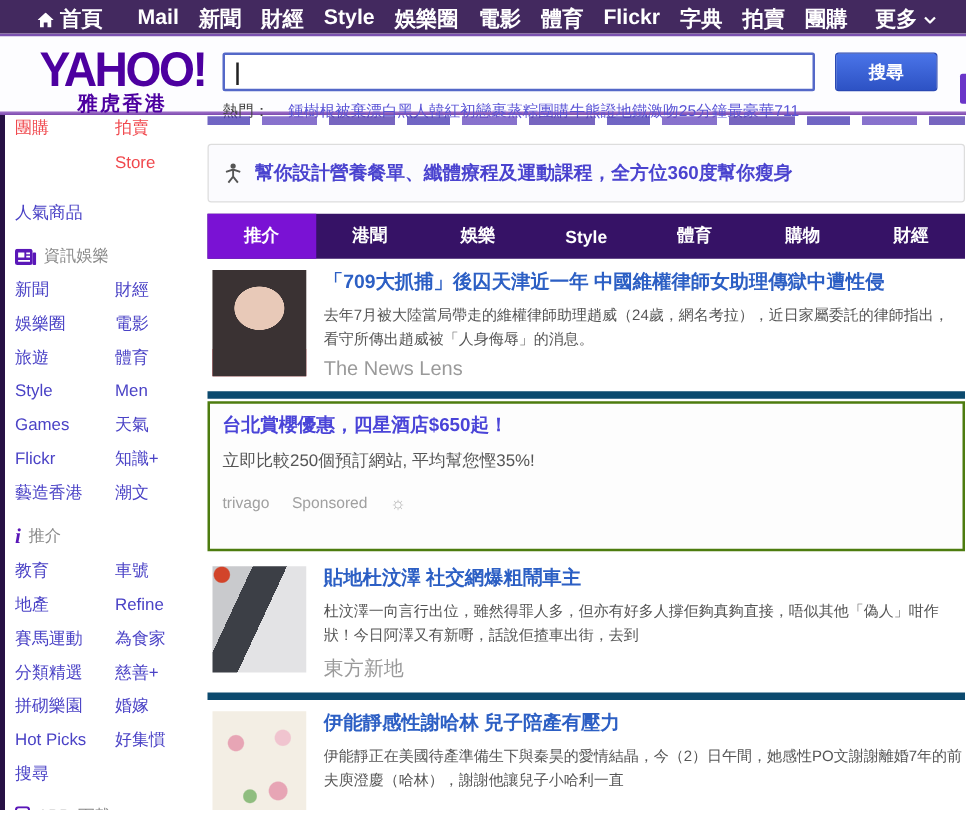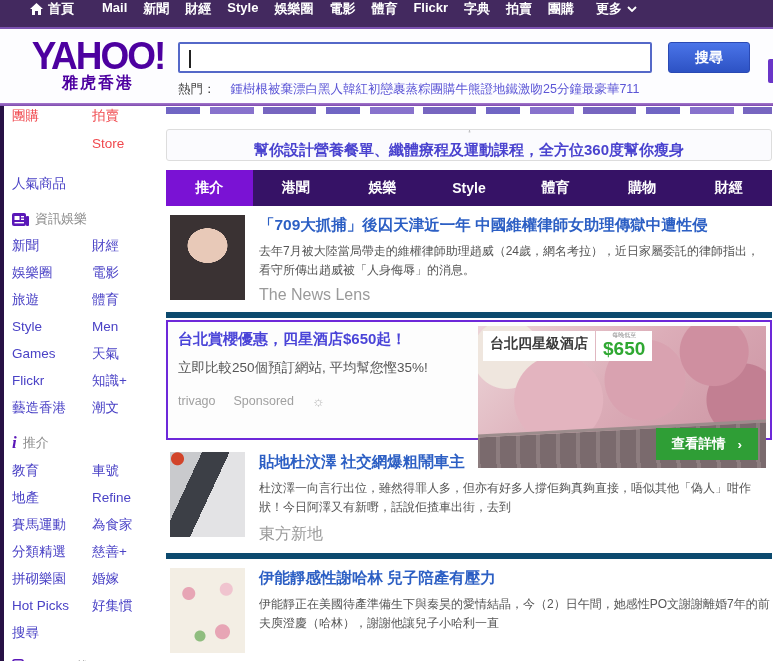--- a/index.html
+++ b/index.html
@@ -1,29 +1,29 @@
 <!DOCTYPE html>
 <html><head>
 <meta charset="utf-8">
 <style>
   * { margin:0; padding:0; box-sizing:border-box; }
   html,body { background:#fff; }
   body { font-family:"Liberation Sans","DejaVu Sans",sans-serif; }
   #page { position:relative; width:773px; height:661px; overflow:hidden; background:#fff; }
 
   
-  .topnav { height:27px; background:#43295f; display:flex; align-items:flex-start; padding-left:30px;
-            color:#fff; font-size:13px; font-weight:bold; }
+  .topnav { height:27px; background:#43295f; display:flex; align-items:flex-end; padding-left:30px;
+            color:#fff; font-size:17px; font-weight:bold; }
   .topnav .nav-home { display:flex; align-items:center; gap:5px; margin-right:28px; cursor:pointer; }
   .topnav .nav-items { display:flex; gap:16px; }
   .topnav .nav-item { cursor:pointer; white-space:nowrap; }
   .topnav .nav-more { display:flex; align-items:center; gap:5px; margin-left:22px; cursor:pointer; }
 
   
-  .header { position:relative; height:76px; background:#fdfdff; border-top:2px solid #7b52b0; }
+  .header { position:relative; height:62px; background:#fdfdff; border-top:2px solid #7b52b0; }
   .logo { position:absolute; left:28px; top:6px; width:140px; text-align:center; cursor:pointer; }
   .logo-main { font-size:37px; font-weight:bold; letter-spacing:-2px; color:#4d00a0; transform:scaleY(1.05); }
   .logo-sub  { font-size:16px; font-weight:bold; color:#4d00a0; letter-spacing:2px; margin-top:-4px; }
   .search-box { position:absolute; left:178px; top:13px; width:474px; height:31px; background:#fff;
                 border:2px solid #5468c8; border-radius:2px; }
   .search-box input { width:100%; height:100%; border:none; outline:none; font-size:15px; padding:0 8px; background:transparent; }
   .caret { position:absolute; left:9px; top:6px; width:1.5px; height:18px; background:#222; }
   .search-btn { position:absolute; left:668px; top:13px; width:82px; height:31px;
                 background:linear-gradient(#4a74e8,#2d52c4); border:1px solid #2a49b4; border-radius:3px;
                 color:#fff; font-size:14px; font-weight:bold; cursor:pointer; }
@@ -46,22 +46,22 @@
   .side-grid a.tone-purple { color:#4a42c6;margin-top:40px; }
   .quick { margin-top:-4px; line-height:28px; }
   .side-head { display:flex; align-items:center; gap:6px; color:#8a8a8a; font-size:13px; margin:12px 0 4px; }
   .info-i { font-family:"Liberation Serif","DejaVu Serif",serif; font-style:italic; font-weight:bold;
             color:#5a17b8; font-size:17px; }
 
   
   .main { flex:1; min-width:0; padding:0 1px 0 4px; }
   .clipped-strip { height:7px; overflow:hidden; margin-top:1px; opacity:.8;
       background:repeating-linear-gradient(90deg,#4d3fb5 0 34px,transparent 34px 44px,#6a4fc0 44px 88px,transparent 88px 97px,#553fb0 97px 150px,transparent 150px 160px); }
-  .promo-box { margin-top:15px; height:32px; border:1px solid #ddd; border-radius:3px; background:#fbfbfe;
-               display:flex; align-items:center; gap:8px; padding:0 10px; cursor:pointer;flex-direction:column; }
+  .promo-box { margin-top:15px; height:47px; border:1px solid #ddd; border-radius:3px; background:#fbfbfe;
+               display:flex; align-items:center; gap:8px; padding:0 10px; cursor:pointer; }
   .promo-text { color:#4a43cf; font-size:15px; font-weight:bold; }
 
   .tabs { display:flex; margin-top:9px; height:36px; background:#361266; list-style:none; }
   .tab { flex:1; display:flex; align-items:center; justify-content:center; color:#fff;
          font-size:14px; font-weight:bold; cursor:pointer; }
   .tab.active { background:#7a12d4; }
 
   .article { display:flex; gap:14px; padding:9px 2px 8px 4px; border-bottom:6px solid #0c4a6e; cursor:pointer; }
   .thumb { width:75px; height:85px; flex:none; }
   .thumb-1 { background:radial-gradient(ellipse 60% 46% at 50% 36%,#e8c9b8 0 44%,#3a3233 45% 100%),
@@ -70,21 +70,21 @@
              linear-gradient(115deg,#c9cacd 0 28%,#3c3f46 28% 52%,#e3e3e5 52%); }
   .thumb-3 { background:radial-gradient(circle at 25% 30%,#e7a5b5 0 6px,transparent 7px),
              radial-gradient(circle at 70% 75%,#e7a5b5 0 7px,transparent 8px),
              radial-gradient(circle at 40% 80%,#8fbd7f 0 5px,transparent 6px),
              radial-gradient(circle at 75% 25%,#f0c4cf 0 6px,transparent 7px),#f3eee4; }
   .a-title { color:#2c5fc4; font-size:15.5px; font-weight:bold; line-height:1.35; margin-bottom:6px; }
   .a-body  { color:#555; font-size:12px; line-height:1.6; max-height:44px; overflow:hidden; }
   .a-meta  { color:#9a9a9a; font-size:16px; margin-top:6px; display:flex; gap:14px; }
 
   
-  .ad-wrap { border:2px solid #6d28d9; margin:2px 0 3px; background:#fdfdfd; position:relative;
+  .ad-wrap { border:2px solid #4d7c0f; margin:2px 0 3px; background:#fdfdfd; position:relative;
              height:120px; padding:8px 10px; }
   .ad-left { width:300px; }
   .ad-title { color:#4a44d8; font-size:15px; font-weight:bold; margin-bottom:10px; cursor:pointer; }
   .ad-body { color:#555; font-size:13.5px; margin-bottom:16px; }
   .ad-meta { display:flex; align-items:center; gap:18px; color:#a0a0a0; font-size:12.5px; }
   .ad-image { position:absolute; top:4px; right:4px; width:288px; height:142px; overflow:hidden; cursor:pointer;
       background:
         radial-gradient(circle at 82% 18%,#cf8fa0 0 34px,transparent 35px),
         radial-gradient(circle at 58% 38%,#d9a2b0 0 40px,transparent 41px),
         radial-gradient(circle at 28% 52%,#e3b4bf 0 44px,transparent 45px),
@@ -270,33 +270,20 @@
       <div class="ad-wrap">
         <div class="ad-left">
           <div class="ad-title">台北賞櫻優惠，四星酒店$650起！</div>
           <div class="ad-body">立即比較250個預訂網站, 平均幫您慳35%!</div>
           <div class="ad-meta">
             <span>trivago</span>
             <span>Sponsored</span>
             <span class="adchoices">☼</span>
           </div>
         </div>
-        <div class="ad-image">
-          <div class="ad-overlay">
-            <span class="ad-overlay-label">台北四星級酒店</span>
-            <span class="ad-price-box">
-              <div class="ad-price-note">每晚低至</div>
-              <div class="ad-price">$650</div>
-            </span>
-          </div>
-          <button class="ad-cta">
-            <span>查看詳情</span>
-            <span>›</span>
-          </button>
-        </div>
       </div>
 
       <div class="article">
         <div class="thumb thumb-2"></div>
         <div>
           <div class="a-title">貼地杜汶澤 社交網爆粗鬧車主</div>
           <div class="a-body">杜汶澤一向言行出位，雖然得罪人多，但亦有好多人撐佢夠真夠直接，唔似其他「偽人」咁作狀！今日阿澤又有新嘢，話說佢揸車出街，去到</div>
           <div class="a-meta">
               <span>東方新地</span>
             </div>

